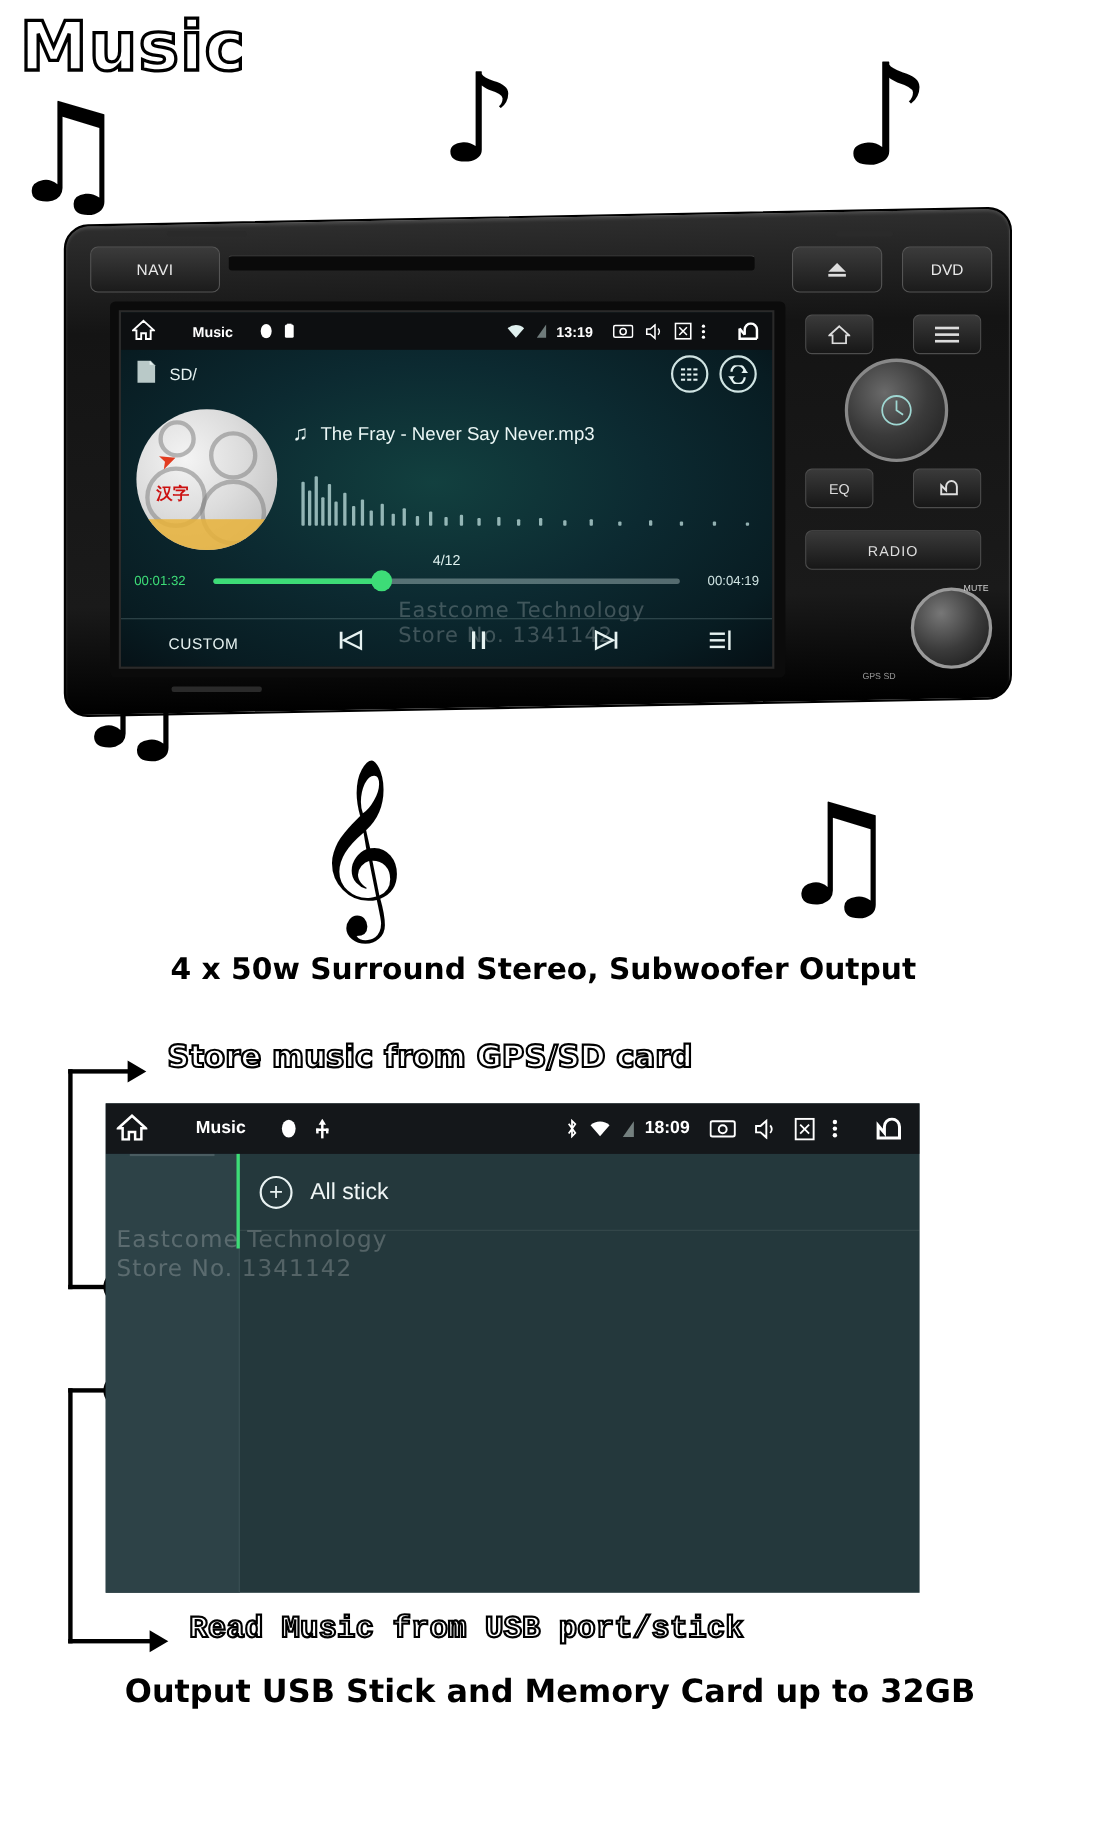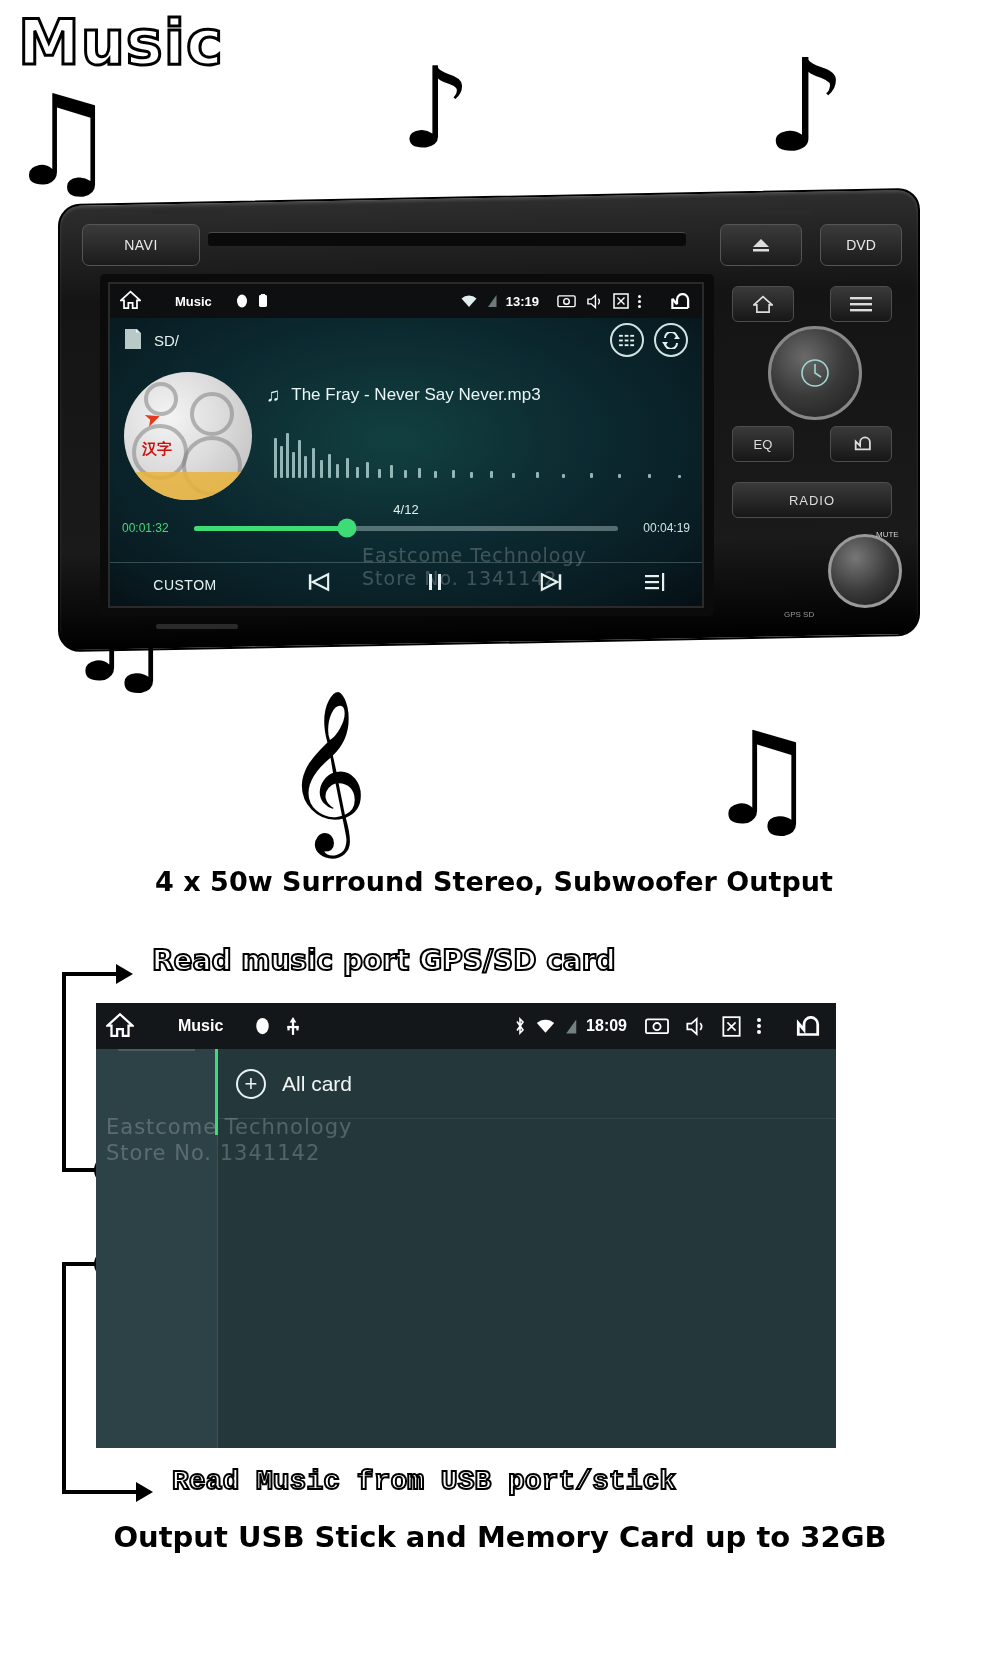--- a/index.html
+++ b/index.html
@@ -507,21 +507,21 @@
     <div class="ck radio">RADIO</div>
     <div class="vol-knob"></div>
     <div class="mute-lbl">MUTE</div>
     <div class="gps-lbl">GPS  SD</div>
   </div>
  </div>
 </div>
 
 <div class="tagline">4 x 50w Surround Stereo, Subwoofer Output</div>
 
-<div class="callout c1">Read music port GPS/SD card</div>
+<div class="callout c1">Store music from GPS/SD card</div>
 
 <div class="anno">
   <div class="aline" style="left:62px; top:972px; width:4px; height:200px;"></div>
   <div class="aline" style="left:62px; top:972px; width:56px; height:4px;"></div>
   <div class="arrowhead" style="left:116px; top:964px;"></div>
   <div class="aline" style="left:62px; top:1168px; width:40px; height:4px;"></div>
   <div class="plusmark" style="left:94px; top:1155px;"></div>
 </div>
 
 <div class="anno">
@@ -613,21 +613,21 @@
       <div class="side-sep"></div>
 
 
       <div class="side-sep"></div>
 
     </div>
 
     <div class="s2-main">
       <div class="allsongs">
         <span class="plus-circ">+</span>
-        <span>All card</span>
+        <span>All stick</span>
       </div>
     </div>
   </div>
 
   <div class="watermark wm-s2">
     <div>Eastcome Technology</div>
     <div>Store No. 1341142</div>
   </div>
 </div>
 

